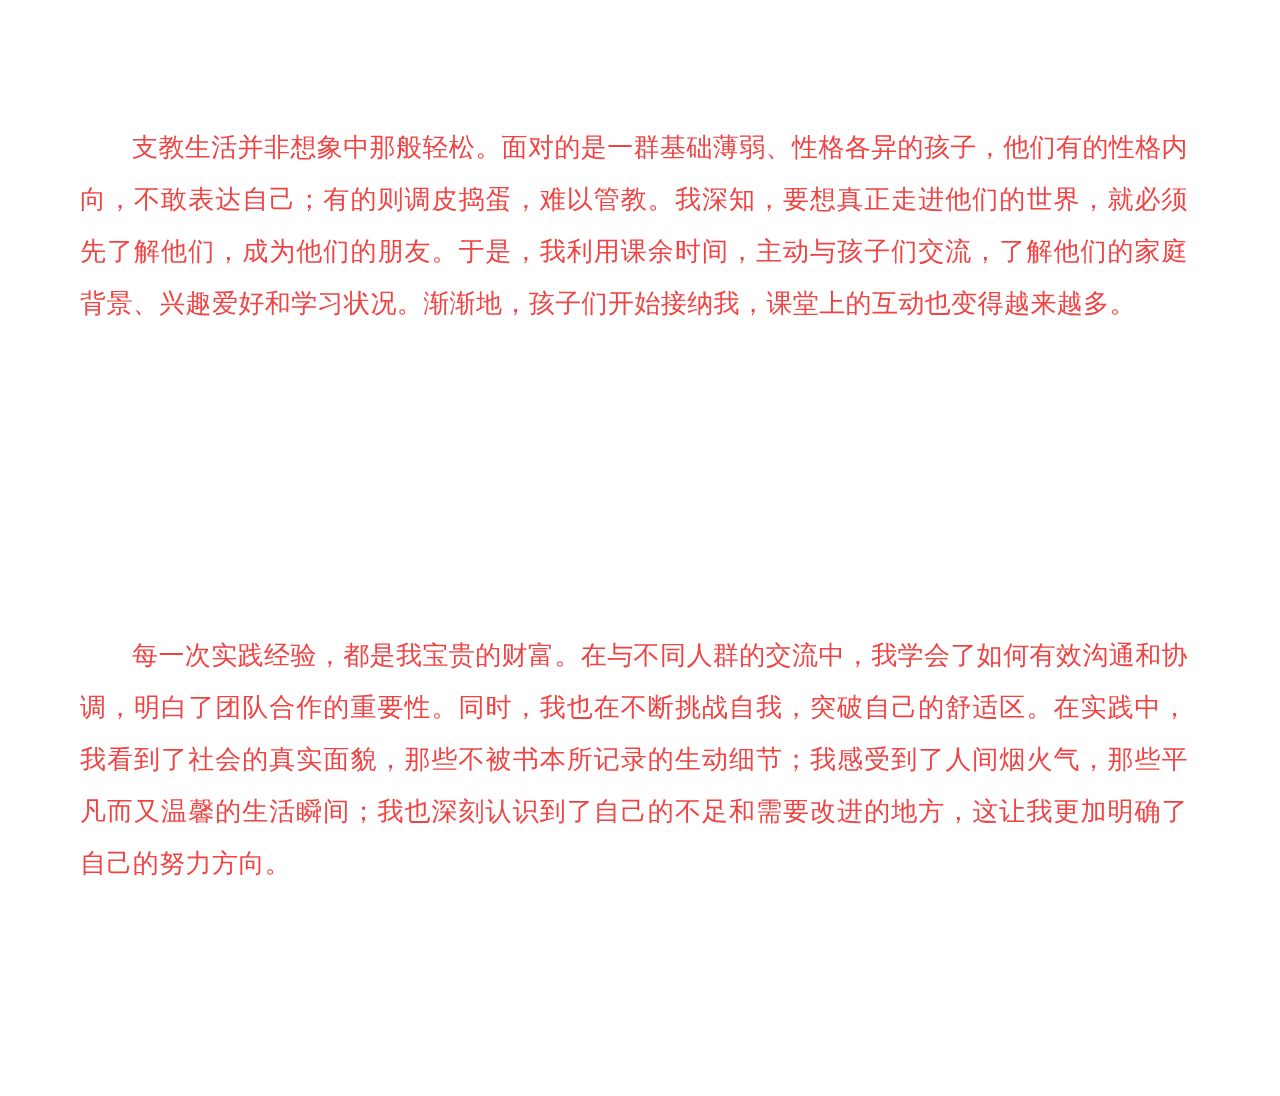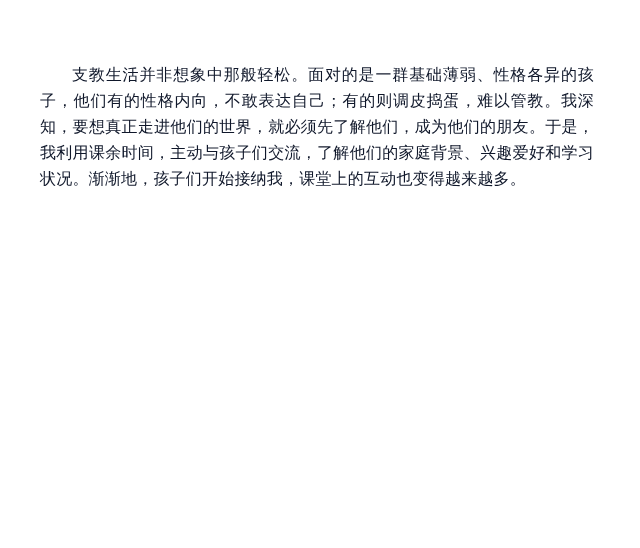--- a/index.html
+++ b/index.html
@@ -15,35 +15,36 @@
     overflow: hidden;
   }
   .page {
     position: relative;
     width: 640px;
     height: 548px;
     box-sizing: border-box;
     padding: 62px 46px 0 40px;
   }
   .doc-paragraph {
-    font-size: 16px;
+    font-size: 13px;
     line-height: 26px;
     text-align: justify;
     text-justify: inter-ideograph;
     letter-spacing: 0.2px;
     text-indent: 2em;
     margin: 0;
-    color: #0f172a;
+    color: #ef4444;
     font-family: "DejaVu Sans", "Liberation Sans", sans-serif;
   }
   .gap-block {
     height: 150px;
   }
 </style>
 </head>
 <body>
 
 <div class="page">
   <p class="doc-paragraph">支教生活并非想象中那般轻松。面对的是一群基础薄弱、性格各异的孩子，他们有的性格内向，不敢表达自己；有的则调皮捣蛋，难以管教。我深知，要想真正走进他们的世界，就必须先了解他们，成为他们的朋友。于是，我利用课余时间，主动与孩子们交流，了解他们的家庭背景、兴趣爱好和学习状况。渐渐地，孩子们开始接纳我，课堂上的互动也变得越来越多。</p>
 
   <div class="gap-block"></div>
 
+  <p class="doc-paragraph">每一次实践经验，都是我宝贵的财富。在与不同人群的交流中，我学会了如何有效沟通和协调，明白了团队合作的重要性。同时，我也在不断挑战自我，突破自己的舒适区。在实践中，我看到了社会的真实面貌，那些不被书本所记录的生动细节；我感受到了人间烟火气，那些平凡而又温馨的生活瞬间；我也深刻认识到了自己的不足和需要改进的地方，这让我更加明确了自己的努力方向。</p>
 </div>
 
 </body></html>

